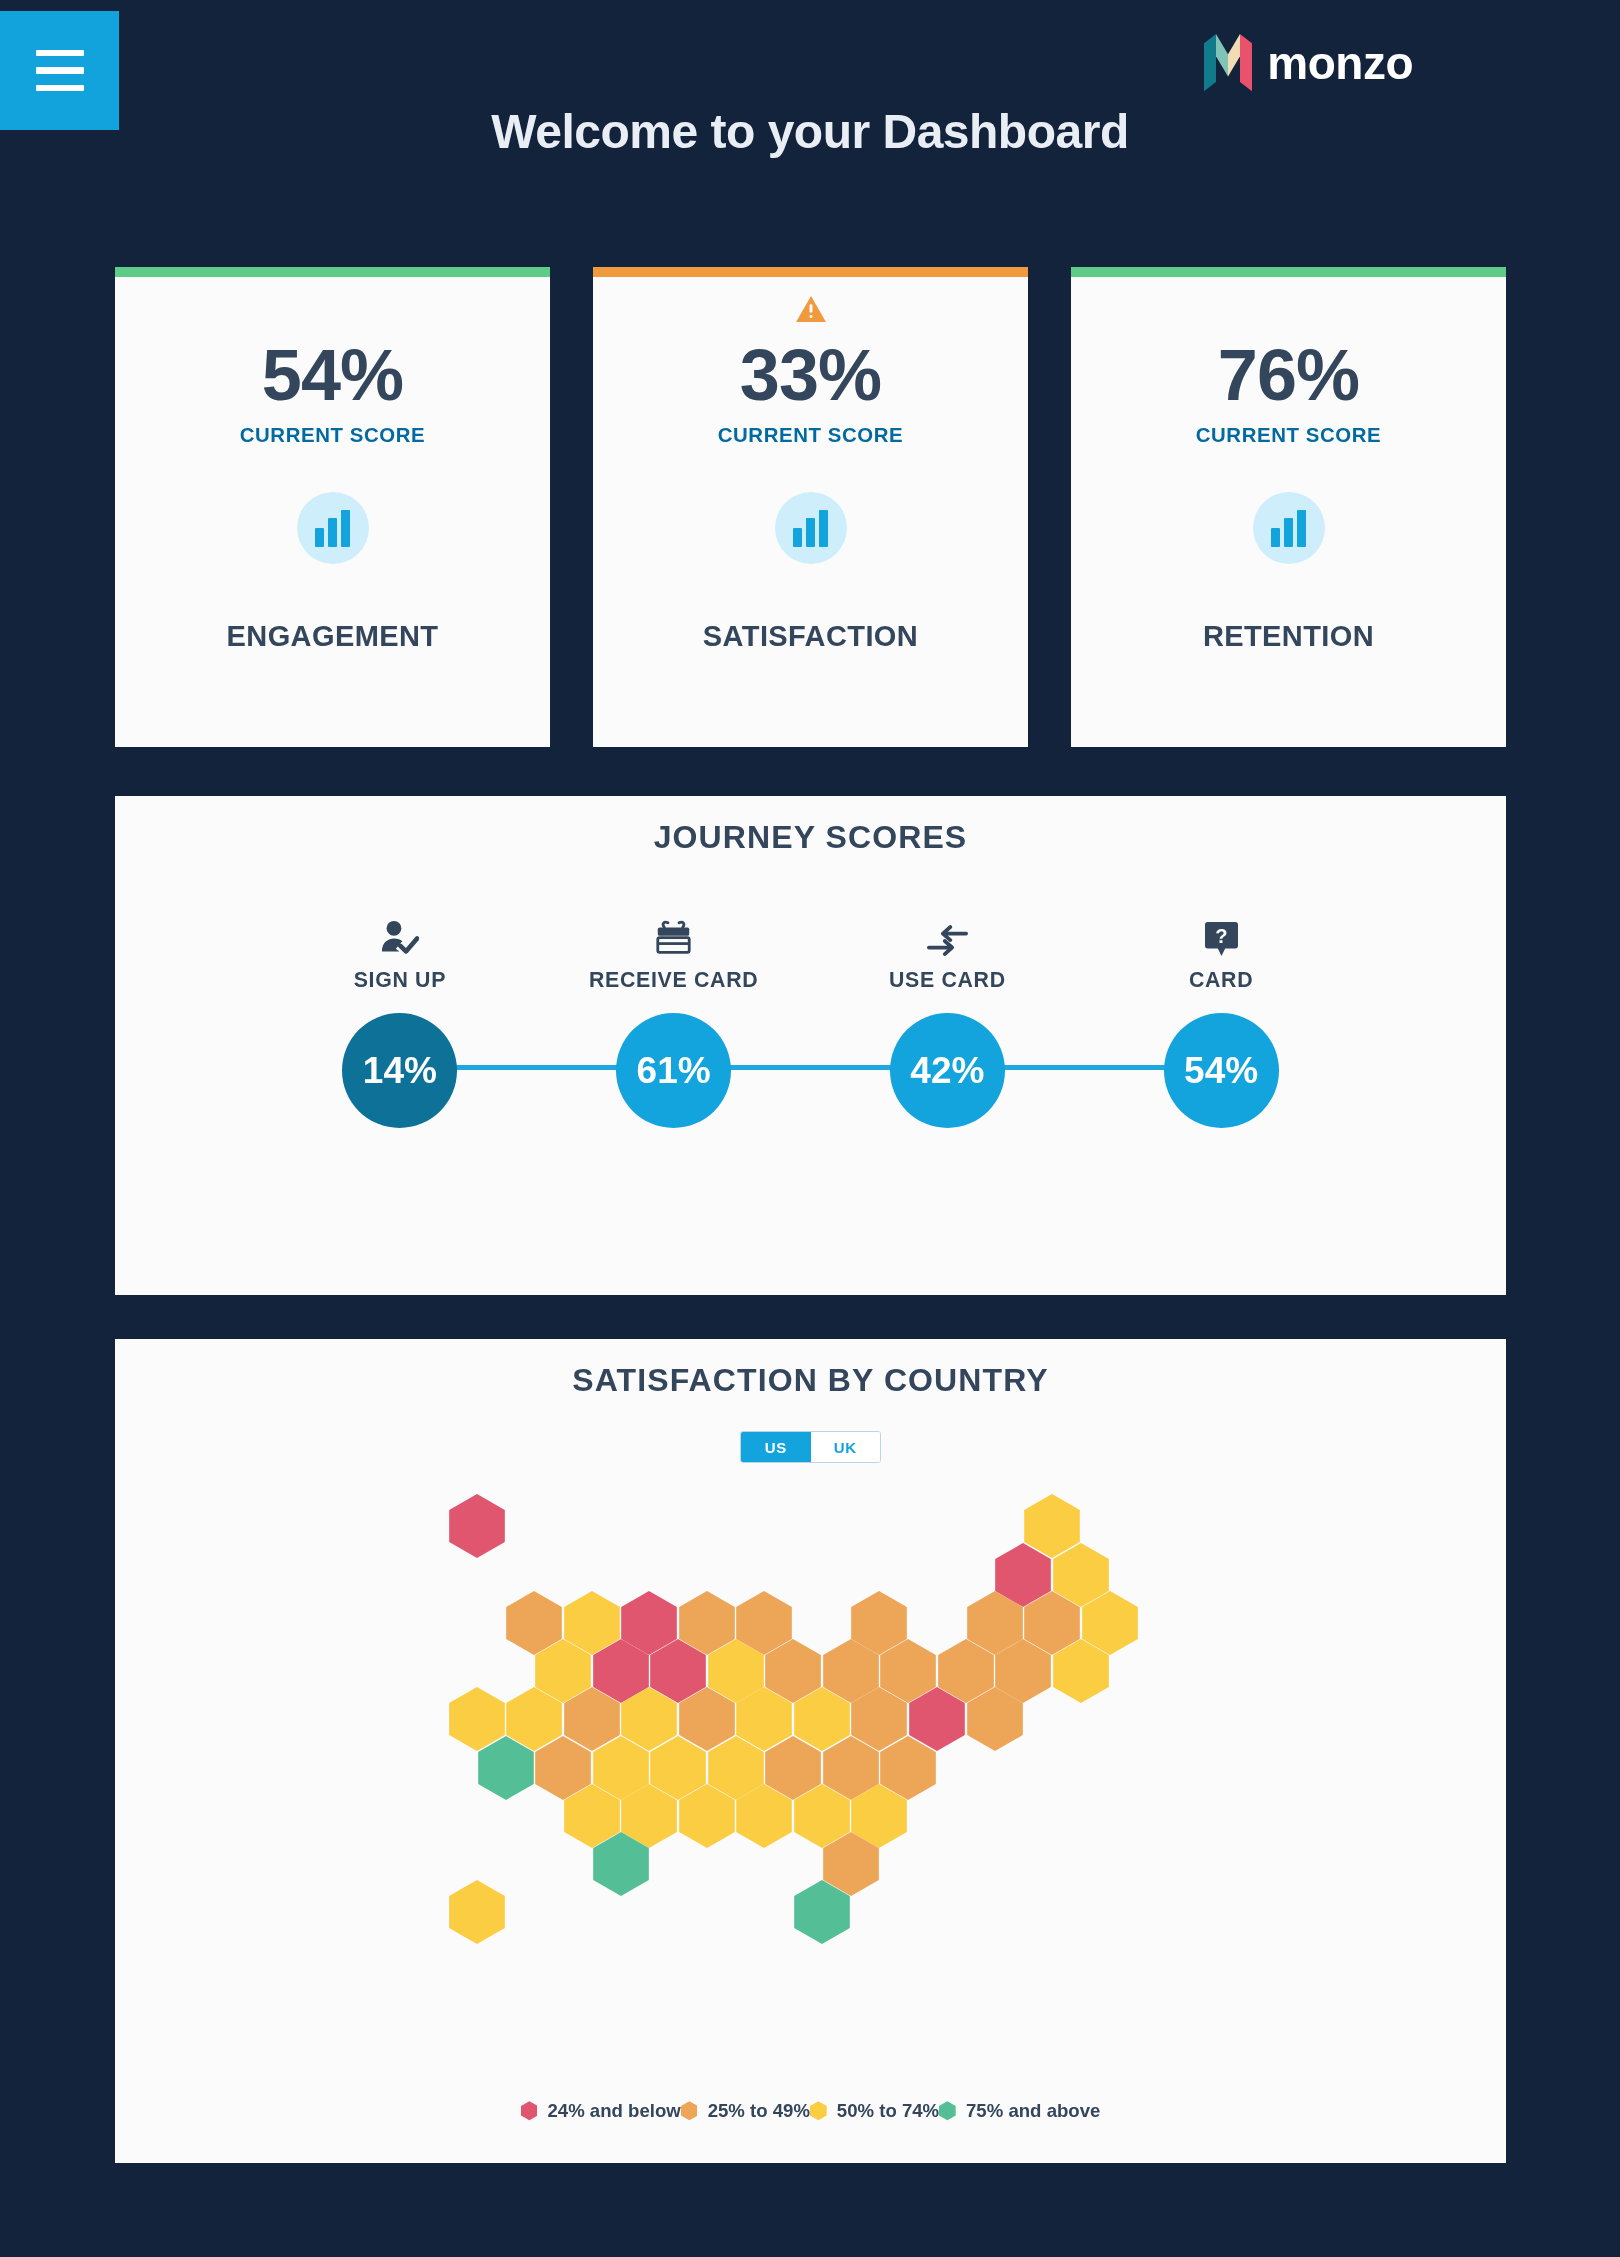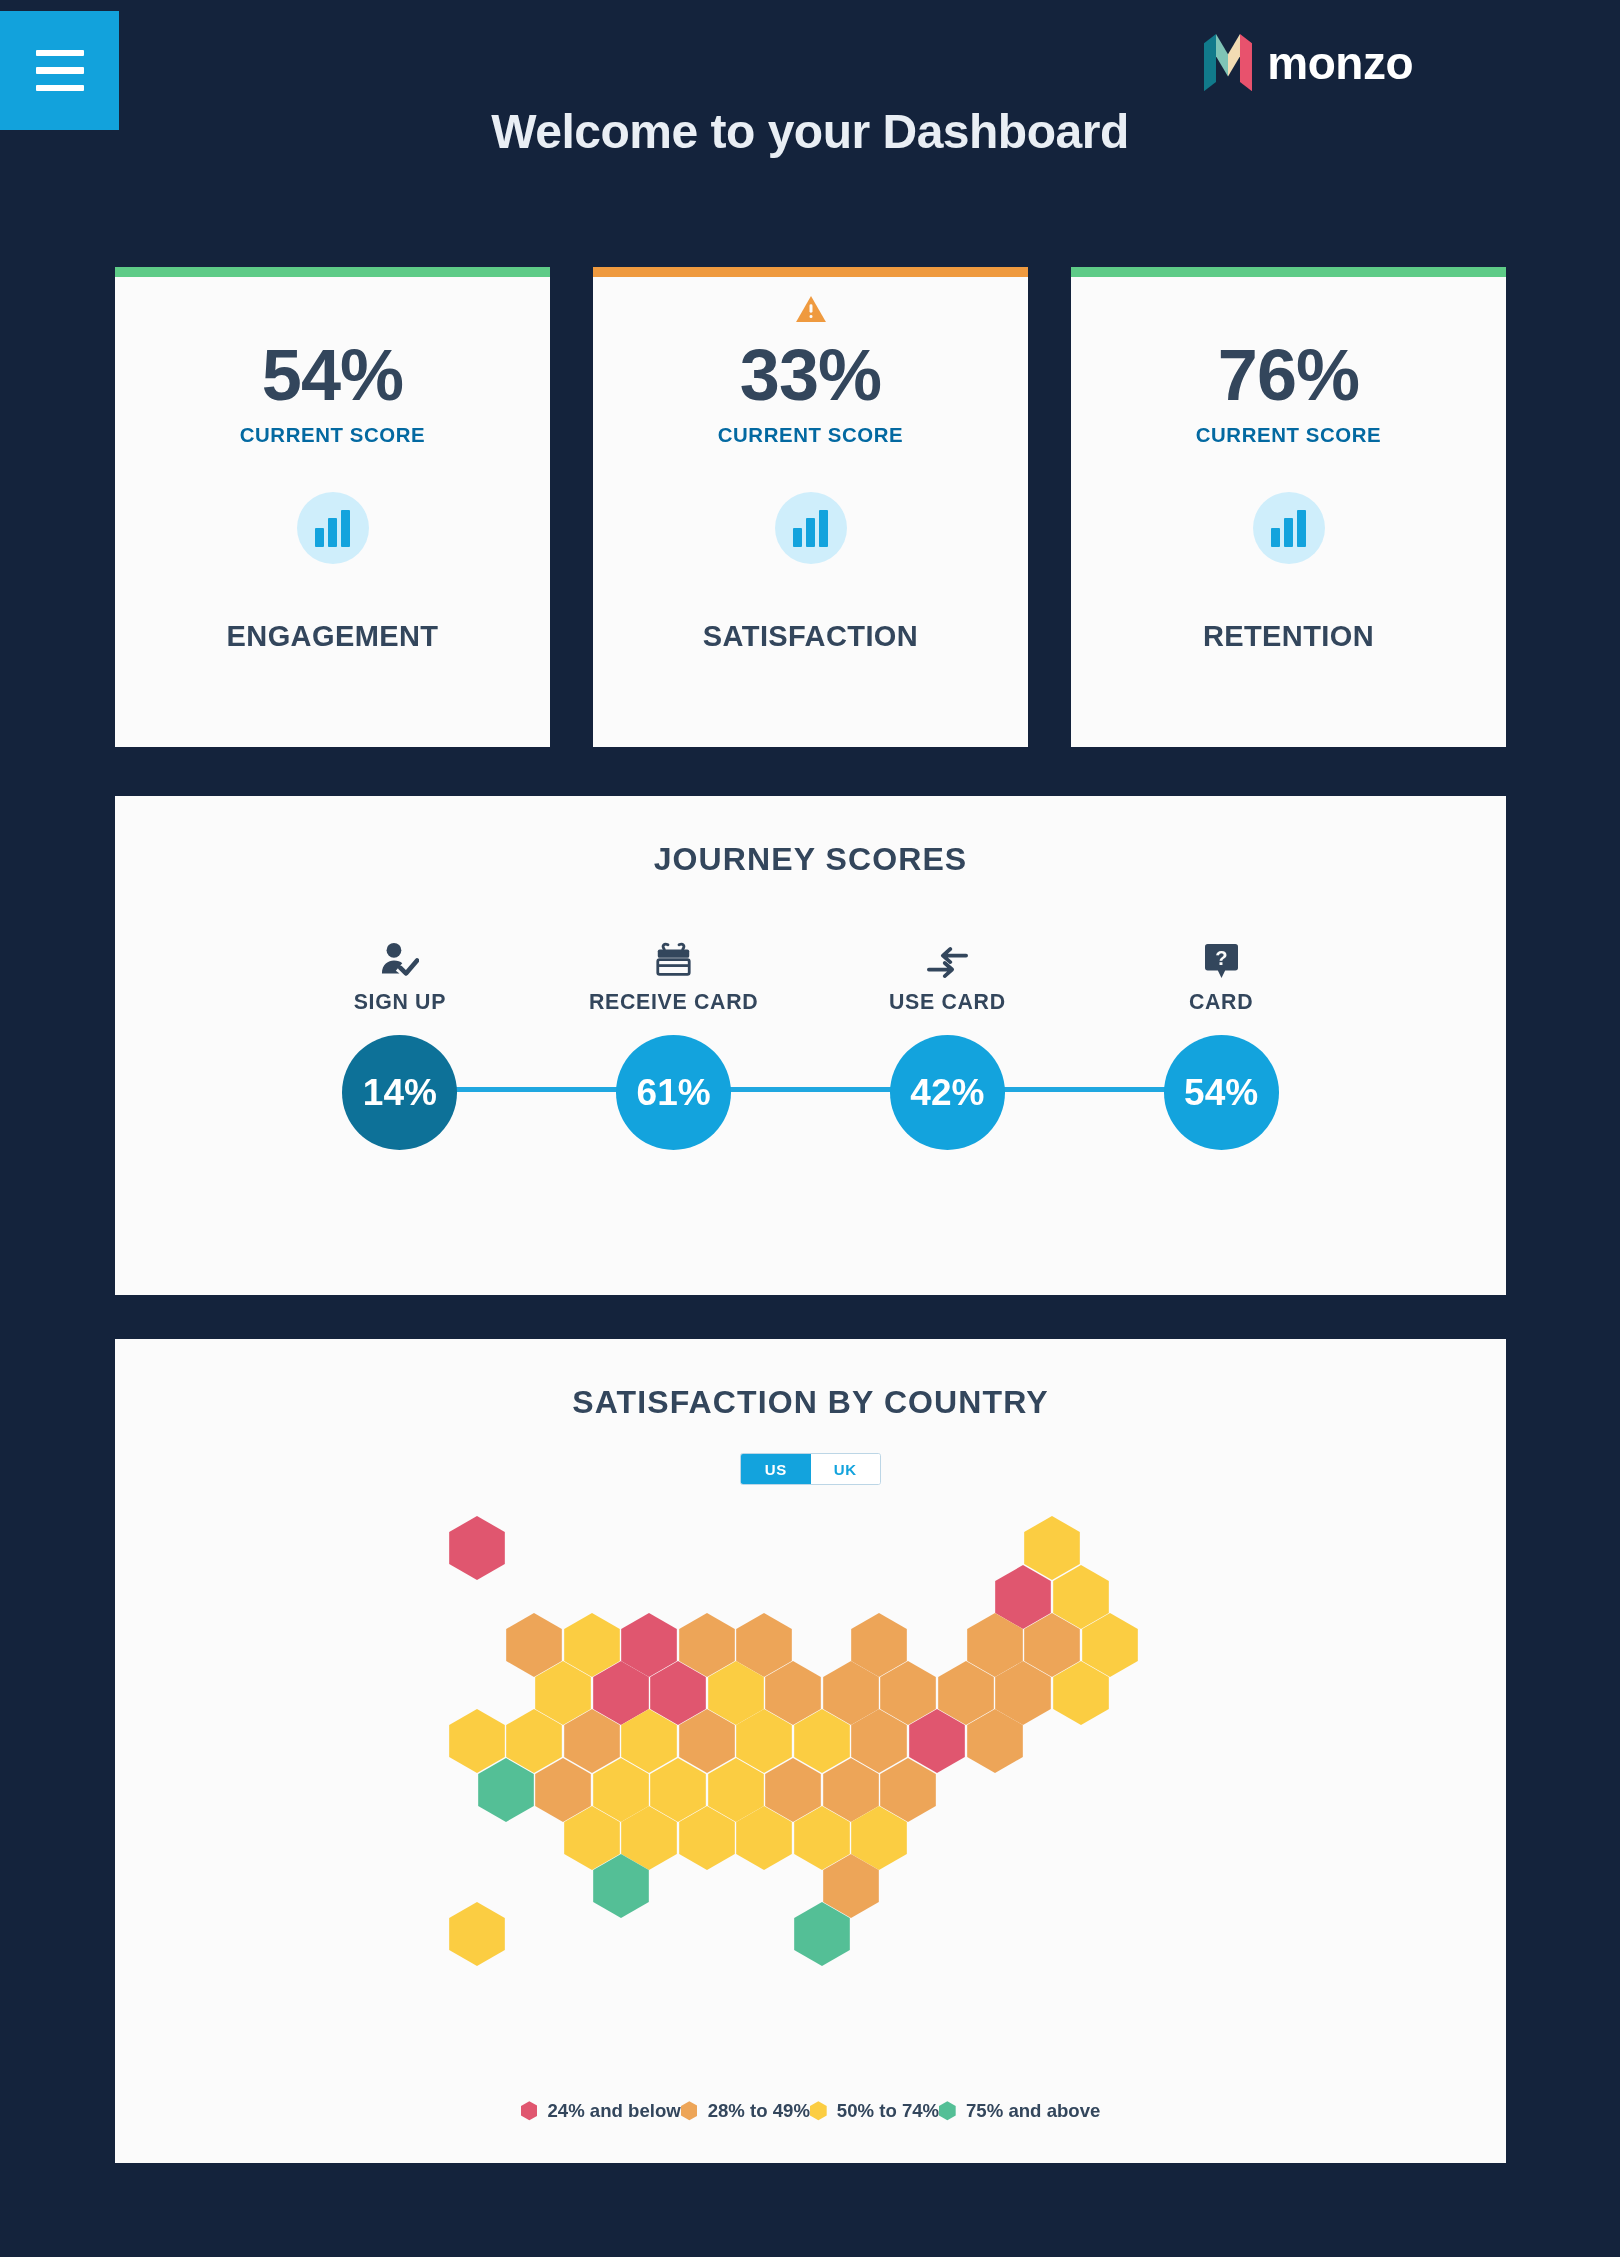--- a/index.html
+++ b/index.html
@@ -50,21 +50,21 @@
   .bars i:nth-child(1) { height: 18.6px; }
   .bars i:nth-child(2) { height: 29px; }
   .bars i:nth-child(3) { height: 37px; }
   .card-title { font-size: 29px; font-weight: 700; color: #33465c; letter-spacing: 0.4px; margin-top: 56px; }
 
   
   .panel { position: absolute; left: 115px; width: 1391px; background: #fbfbfb; }
   .panel-journey { top: 796px; height: 499px; }
   .panel-title {
     text-align: center; font-size: 32px; font-weight: 700; color: #33465c;
-    letter-spacing: 1.1px; padding-top: 45px;
+    letter-spacing: 1.1px; padding-top: 23px;
   }
   .journey { position: relative; margin: 58px auto 0; width: 1095px; height: 213px; }
   .journey-line {
     position: absolute; top: 151px; left: 102px; right: 102px; height: 4.6px; background: #1fa7e0;
   }
   .steps { position: relative; display: flex; }
   .step { position: relative; width: 25%; display: flex; flex-direction: column; align-items: center; }
   .step-icon { height: 43px; display: flex; align-items: flex-end; justify-content: center; color: #33465c; }
   .step-label { font-size: 21.3px; font-weight: 700; color: #33465c; letter-spacing: 0.7px; margin-top: 11px; }
   .step-bubble {
@@ -498,21 +498,21 @@
             </svg>
     </span>
     <span class="legend-label">24% and below</span>
   </div>
   <div class="legend-item">
     <span class="legend-swatch">
       <svg viewBox="0 0 60 69" width="16.7" height="19.5">
               <polygon points="30,0 60,17.25 60,51.75 30,69 0,51.75 0,17.25" fill="#eda558"></polygon>
             </svg>
     </span>
-    <span class="legend-label">28% to 49%</span>
+    <span class="legend-label">25% to 49%</span>
   </div>
   <div class="legend-item">
     <span class="legend-swatch">
       <svg viewBox="0 0 60 69" width="16.7" height="19.5">
               <polygon points="30,0 60,17.25 60,51.75 30,69 0,51.75 0,17.25" fill="#fbcd42"></polygon>
             </svg>
     </span>
     <span class="legend-label">50% to 74%</span>
   </div>
   <div class="legend-item">

